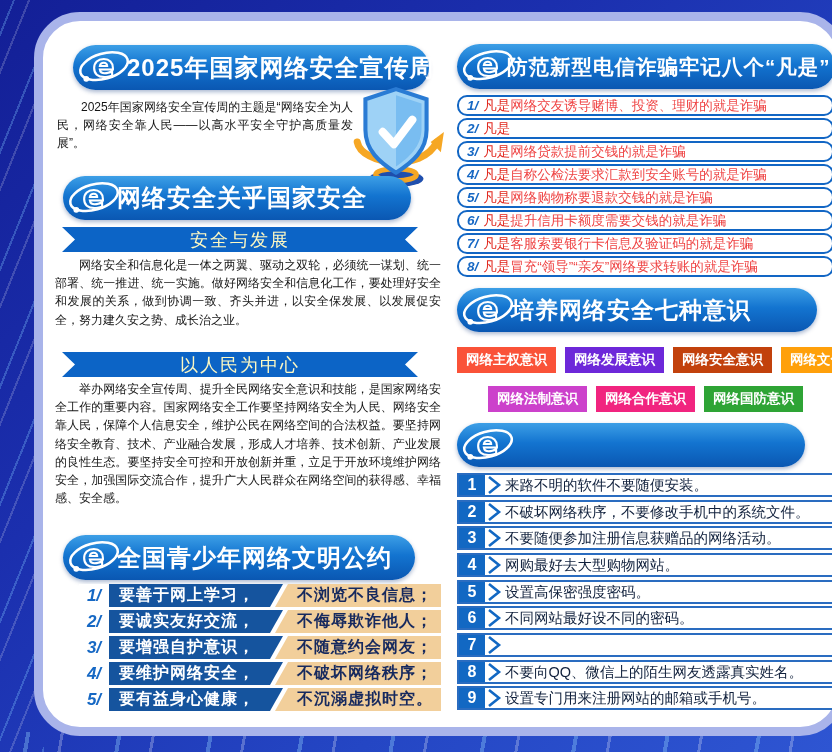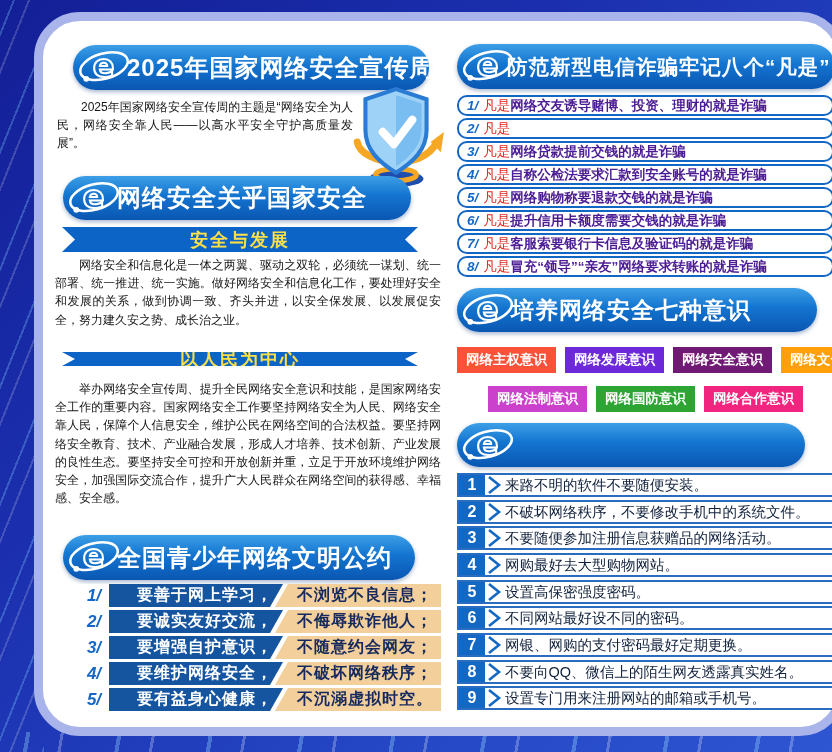--- a/index.html
+++ b/index.html
@@ -35,52 +35,52 @@
   .eicon svg { width:100%; height:100%; overflow:visible; }
 
   
   .para {
     position:absolute; color:#151515; font-size:12px; line-height:1.52;
     text-align:justify; text-indent:2em; font-weight:500;
   }
 
   
   .banner {
-    position:absolute; background:#0c64c6; color:#fde047; font-weight:bold;
+    position:absolute; background:#0c64c6; color:#fef9c3; font-weight:normal;
     font-size:18px; display:flex; align-items:center; justify-content:center;
     clip-path:polygon(0 0,100% 0,calc(100% - 13px) 50%,100% 100%,0 100%,13px 50%);
     letter-spacing:2px;
   }
 
   
   .gy-row { position:absolute; display:flex; height:23px; }
   .gy-num {
     width:30px; background:#fff; color:#1668c4; font-weight:bold; font-style:italic;
     font-size:17px; display:flex; align-items:center; justify-content:center;
   }
   .gy-left {
     width:174px; background:#15549e; color:#fff; font-weight:bold; font-size:16px;
-    display:flex; align-items:center; padding-left:28px; letter-spacing:1px;
+    display:flex; align-items:center; padding-left:10px; letter-spacing:1px;
     clip-path:polygon(0 0,100% 0,calc(100% - 13px) 100%,0 100%);
   }
   .gy-right {
     flex:1; margin-left:-8px; background:#f2cf9b; color:#16295e; font-weight:bold;
     font-size:16px; display:flex; align-items:center; padding-left:22px; letter-spacing:1px;
     clip-path:polygon(13px 0,100% 0,100% 100%,0 100%);
   }
 
   
   .fs-row {
     position:absolute; height:21px; border:2px solid #1266c4; border-radius:10px;
     background:#fff; display:flex; align-items:center; padding-left:8px;
     font-size:13.5px; white-space:nowrap; overflow:hidden;
   }
   .fs-num { color:#1668c4; font-weight:bold; font-style:italic; margin-right:5px; }
   .fs-key { color:#e1251b; font-weight:normal; }
-  .fs-text { color:#4c1d95; font-weight:700; }
+  .fs-text { color:#ef4444; font-weight:400; }
 
   
   .tag-row { position:absolute; display:flex; gap:9px; }
   .tag {
     height:26px; display:flex; align-items:center; justify-content:center;
     color:#fff; font-weight:bold; font-size:13.5px; padding:0 9px; white-space:nowrap;
   }
 
   
   .il-row {
@@ -141,21 +141,21 @@
           </g>
         </svg>
     </span>
     <span>网络安全关乎国家安全</span>
   </div>
 
   <div class="banner" style="left:19px;top:206px;width:356px;height:25px;">安全与发展</div>
 
   <div class="para" style="left:12px;top:235px;width:386px;">网络安全和信息化是一体之两翼、驱动之双轮，必须统一谋划、统一部署、统一推进、统一实施。做好网络安全和信息化工作，要处理好安全和发展的关系，做到协调一致、齐头并进，以安全保发展、以发展促安全，努力建久安之势、成长治之业。</div>
 
-  <div class="banner" style="left:19px;top:331px;width:356px;height:14px;">以人民为中心</div>
+  <div class="banner" style="left:19px;top:331px;width:356px;height:25px;">以人民为中心</div>
 
   <div class="para" style="left:12px;top:359px;width:386px;">举办网络安全宣传周、提升全民网络安全意识和技能，是国家网络安全工作的重要内容。国家网络安全工作要坚持网络安全为人民、网络安全靠人民，保障个人信息安全，维护公民在网络空间的合法权益。要坚持网络安全教育、技术、产业融合发展，形成人才培养、技术创新、产业发展的良性生态。要坚持安全可控和开放创新并重，立足于开放环境维护网络安全，加强国际交流合作，提升广大人民群众在网络空间的获得感、幸福感、安全感。</div>
 
   <div class="pill" style="left:20px;top:514px;width:352px;height:45px;font-size:24px;">
     <span class="eicon">
       <svg viewBox="0 0 64 56">
           <g fill="none" stroke="#fff">
             <ellipse cx="32" cy="27" rx="29" ry="15" stroke-width="3" transform="rotate(-16 32 27)"></ellipse>
             <circle cx="11" cy="42" r="3.4" fill="#fff" stroke="none"></circle>
             <text x="32" y="40" font-size="38" font-weight="bold" text-anchor="middle" stroke-width="2.4" font-family="DejaVu Sans">e</text>
@@ -253,27 +253,27 @@
             <text x="32" y="40" font-size="38" font-weight="bold" text-anchor="middle" stroke-width="2.4" font-family="DejaVu Sans">e</text>
           </g>
         </svg>
     </span>
     <span>培养网络安全七种意识</span>
   </div>
 
   <div class="tag-row" style="left:414px;top:326px;width:377px;justify-content:space-between;">
     <span class="tag" style="background:#fa5238">网络主权意识</span>
     <span class="tag" style="background:#6d28d9">网络发展意识</span>
-    <span class="tag" style="background:#701a75">网络安全意识</span>
+    <span class="tag" style="background:#c2410c">网络安全意识</span>
     <span class="tag" style="background:#ffa00a">网络文化意识</span>
   </div>
   <div class="tag-row" style="left:414px;top:365px;width:377px;justify-content:center;">
     <span class="tag" style="background:#cc41cb">网络法制意识</span>
+    <span class="tag" style="background:#f1247f">网络合作意识</span>
     <span class="tag" style="background:#2ea435">网络国防意识</span>
-    <span class="tag" style="background:#f1247f">网络合作意识</span>
   </div>
 
   <div class="pill" style="left:414px;top:402px;width:348px;height:44px;font-size:23px;">
     <span class="eicon">
       <svg viewBox="0 0 64 56">
           <g fill="none" stroke="#fff">
             <ellipse cx="32" cy="27" rx="29" ry="15" stroke-width="3" transform="rotate(-16 32 27)"></ellipse>
             <circle cx="11" cy="42" r="3.4" fill="#fff" stroke="none"></circle>
             <text x="32" y="40" font-size="38" font-weight="bold" text-anchor="middle" stroke-width="2.4" font-family="DejaVu Sans">e</text>
           </g>
@@ -321,21 +321,20 @@
     <span class="il-chev"><svg viewBox="0 0 16 20">
           <polyline points="3,2 13,10 3,18" fill="none" stroke="#1268c3" stroke-width="2.6"></polyline>
         </svg></span>
     <span class="il-text">不同网站最好设不同的密码。</span>
   </div>
   <div class="il-row" style="left:414px;top:612px;width:377px;">
     <span class="il-num">7</span>
     <span class="il-chev"><svg viewBox="0 0 16 20">
           <polyline points="3,2 13,10 3,18" fill="none" stroke="#1268c3" stroke-width="2.6"></polyline>
         </svg></span>
-    <span class="il-text">网银、网购的支付密码最好定期更换。</span>
   </div>
   <div class="il-row" style="left:414px;top:639px;width:377px;">
     <span class="il-num">8</span>
     <span class="il-chev"><svg viewBox="0 0 16 20">
           <polyline points="3,2 13,10 3,18" fill="none" stroke="#1268c3" stroke-width="2.6"></polyline>
         </svg></span>
     <span class="il-text">不要向QQ、微信上的陌生网友透露真实姓名。</span>
   </div>
   <div class="il-row" style="left:414px;top:665px;width:377px;">
     <span class="il-num">9</span>

